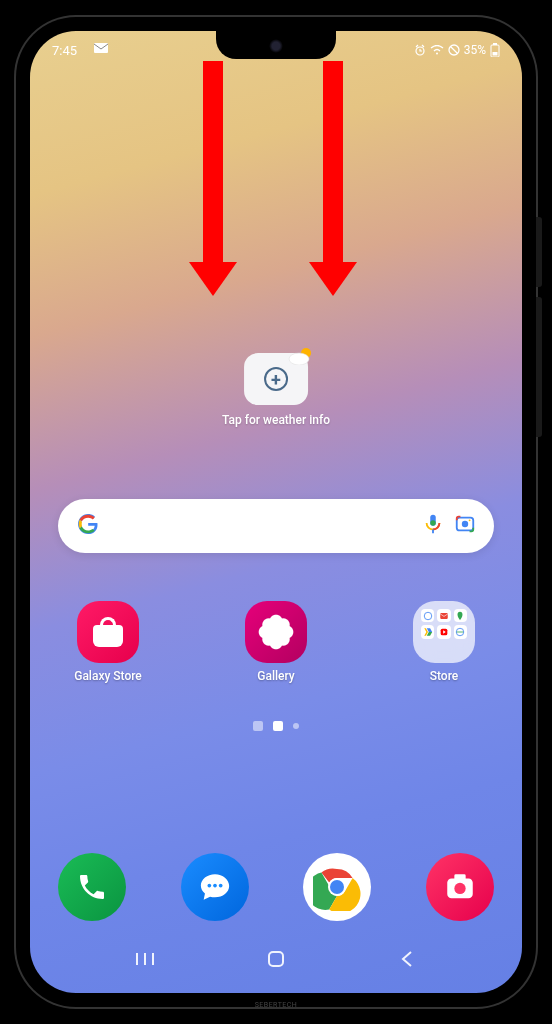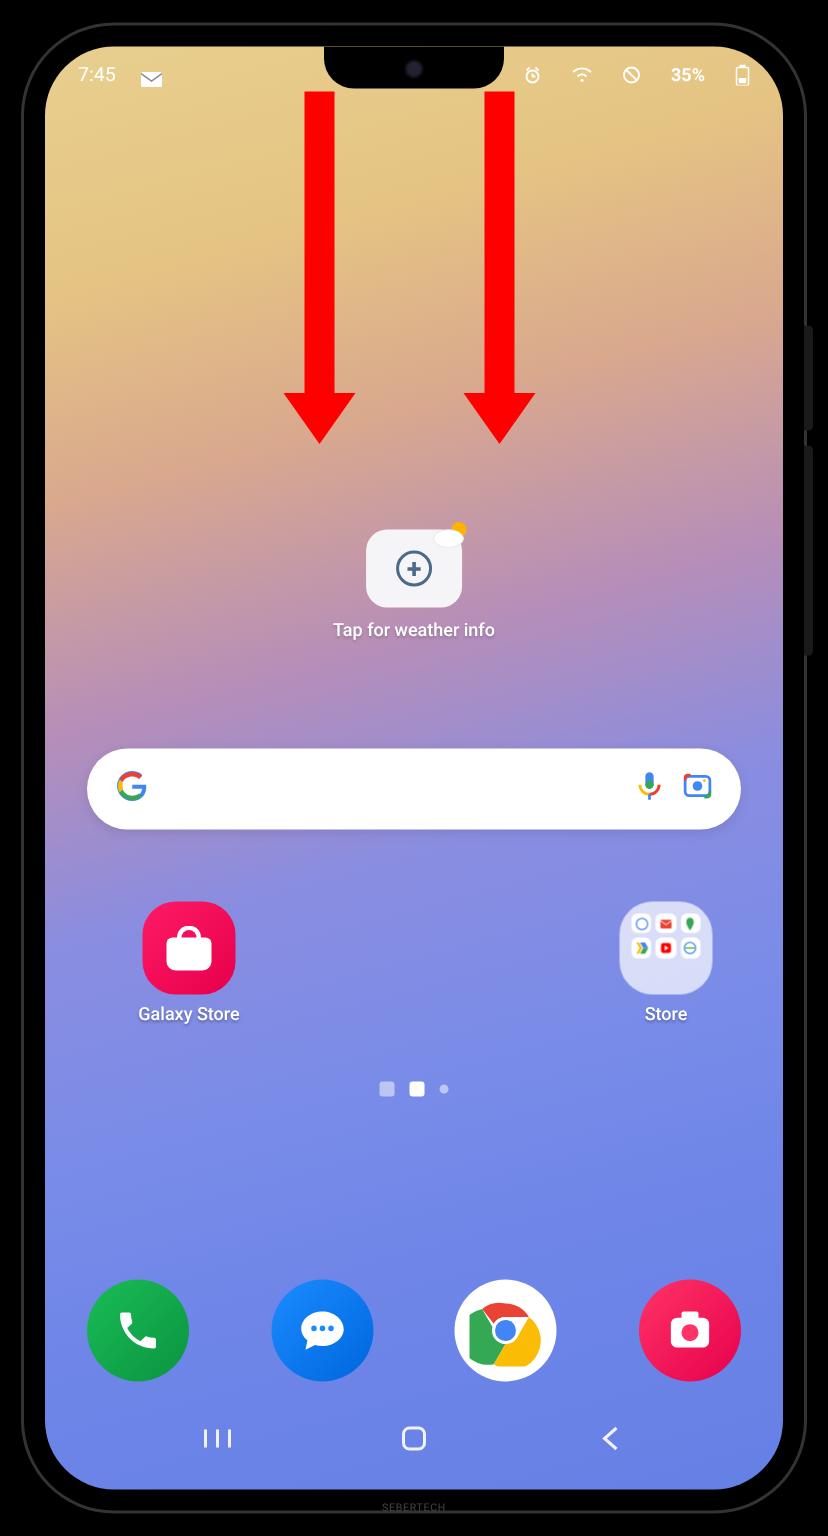--- a/index.html
+++ b/index.html
@@ -69,22 +69,22 @@
     right: 0;
     height: 38px;
     display: flex;
     justify-content: space-between;
     align-items: center;
     padding: 0 22px;
     color: #fff;
     font-size: 13px;
     z-index: 50;
   }
-  .status-left { display: flex; align-items: flex-end; gap: 17px; }
-  .status-right { display: flex; align-items: center; gap: 20px; font-size: 12px; font-weight: bold; }
+  .status-left { display: flex; align-items: flex-start; gap: 17px; }
+  .status-right { display: flex; align-items: center; gap: 4px; font-size: 12px; }
   .status-icon { display: inline-flex; align-items: center; }
   .arrow-annotation {
     position: absolute;
     top: 30px;
     width: 36px;
     height: 235px;
     z-index: 60;
   }
   .arrow-annotation.left { left: 165px; }
   .arrow-annotation.right { left: 285px; }
@@ -164,21 +164,21 @@
     display: flex;
     align-items: center;
     padding: 0 18px;
     gap: 10px;
     box-shadow: 0 2px 8px rgba(0,0,0,0.1);
   }
   .search-bar .spacer { flex: 1; }
   .app-grid {
     position: absolute;
     top: 570px;
-    left: 46px;
+    left: 28px;
     right: 28px;
     display: flex;
     justify-content: space-between;
   }
   .app-item {
     width: 100px;
     display: flex;
     flex-direction: column;
     align-items: center;
     gap: 6px;
@@ -444,20 +444,26 @@
       <div class="app-item">
         <div class="app-icon galaxy-store">
           <div class="bag">
               <div class="bag-handle"></div>
               <div class="bag-body"></div>
             </div>
         </div>
         <div class="app-label">Galaxy Store</div>
       </div>
       <div class="app-item">
+        <div class="app-icon gallery">
+          <div class="flower"></div>
+        </div>
+        <div class="app-label">Gallery</div>
+      </div>
+      <div class="app-item">
         <div class="app-icon google-folder">
           <div class="folder-mini" style="background:#fff">
               <svg width="10" height="10" viewBox="0 0 24 24">
                 <circle cx="12" cy="12" r="9" fill="none" stroke="#4285F4" stroke-width="2"></circle>
               </svg>
             </div>
           <div class="folder-mini" style="background:#fff">
               <svg width="10" height="10" viewBox="0 0 24 24">
                 <rect x="3" y="5" width="18" height="14" rx="2" fill="#EA4335"></rect>
                 <path d="M3 7l9 6 9-6" stroke="#fff" stroke-width="1.5" fill="none"></path>

